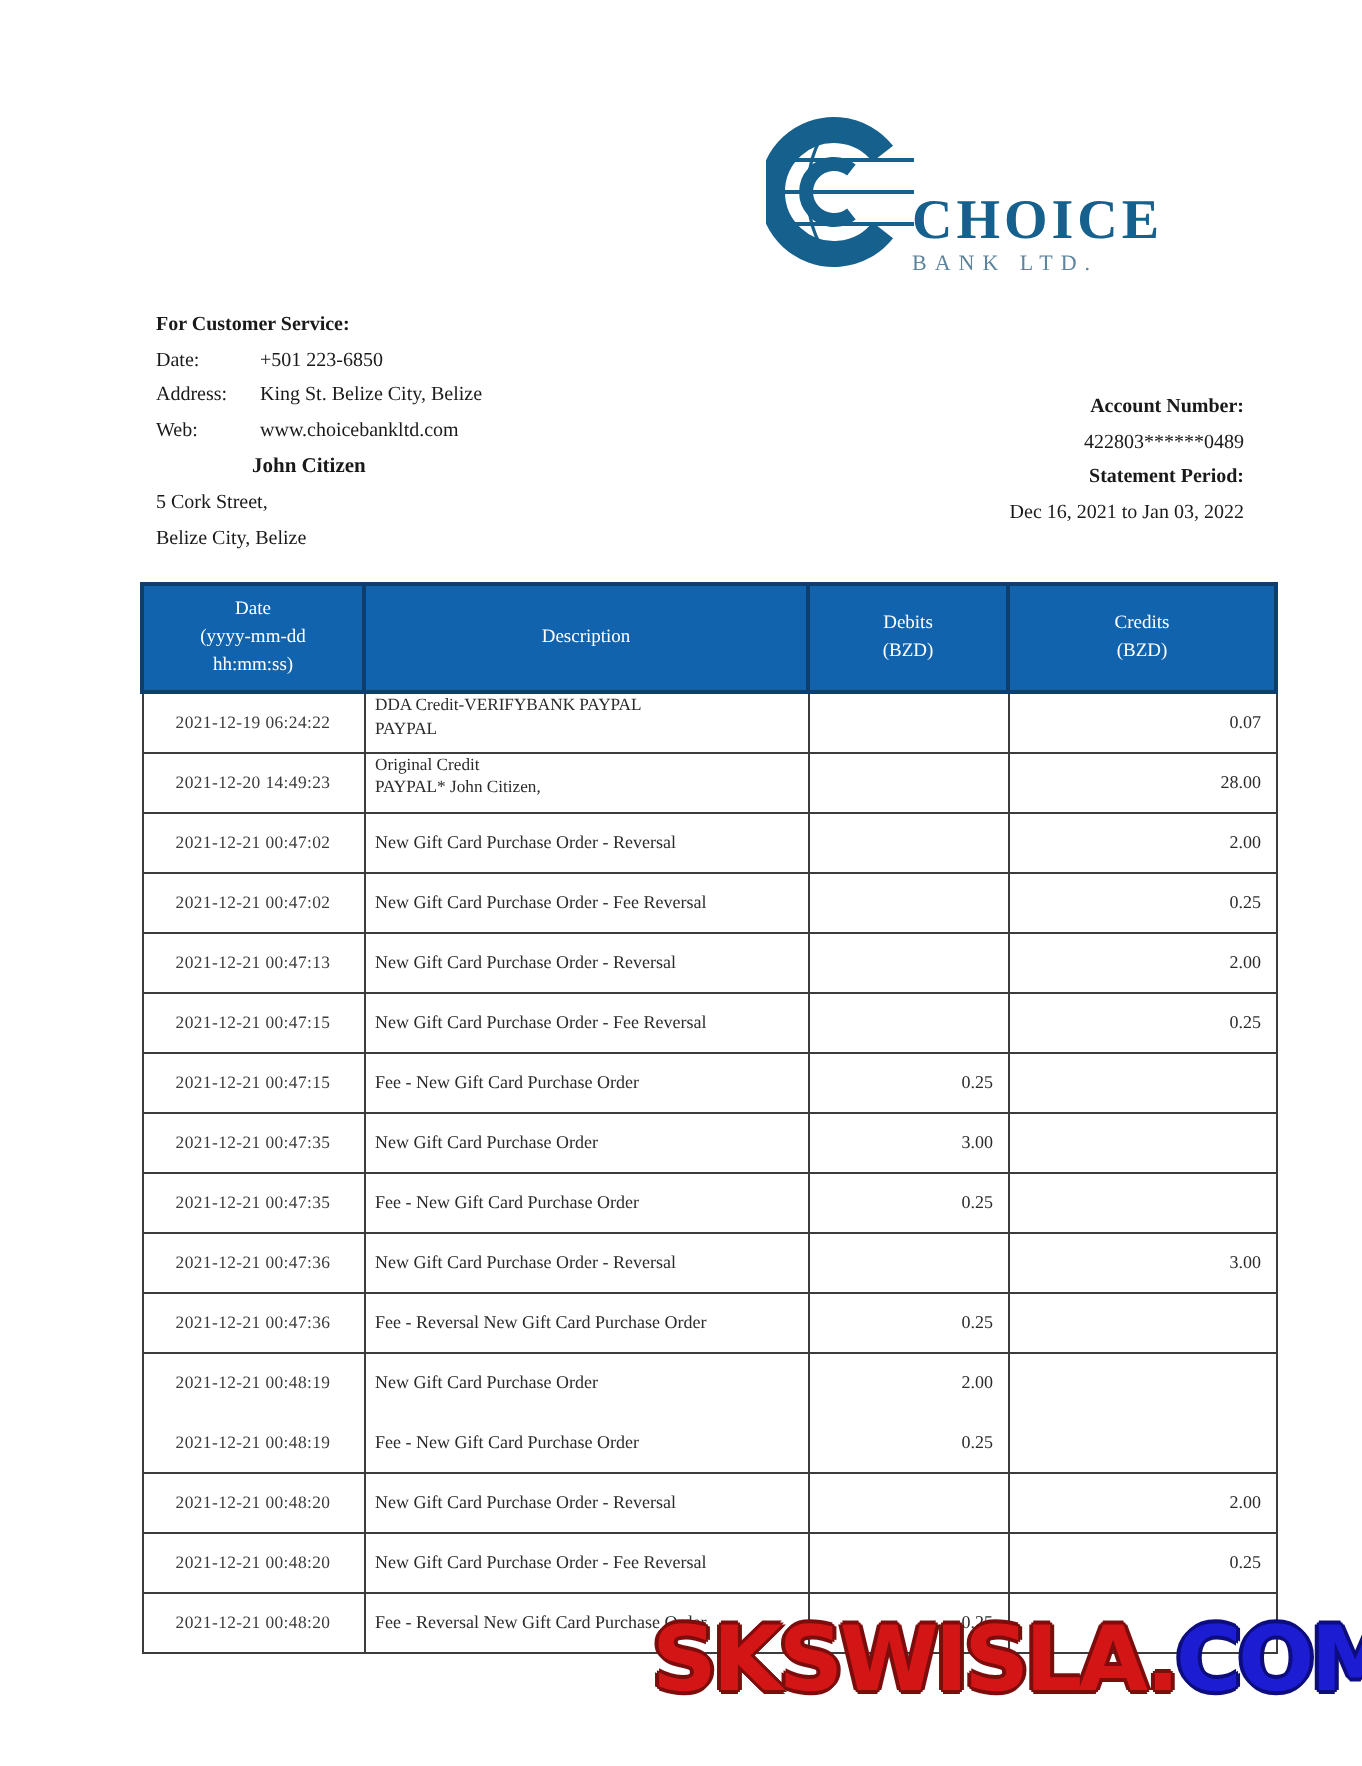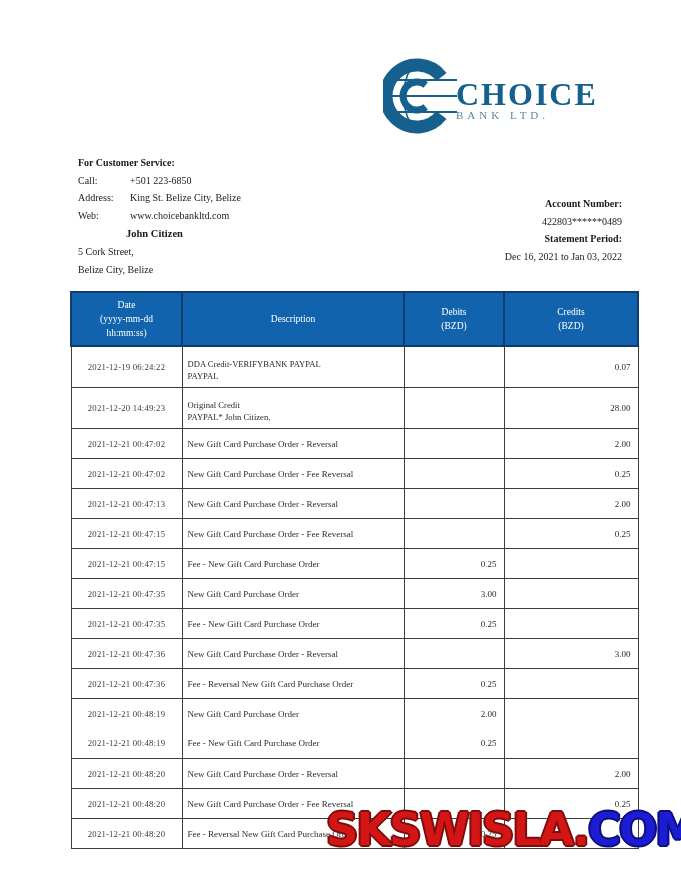--- a/index.html
+++ b/index.html
@@ -5,21 +5,21 @@
   html,body { margin:0; padding:0; background:#888; }
   .page {
     position:relative; width:681px; height:883px; margin:0 auto;
     background:#fff; overflow:hidden;
     font-family:"Liberation Serif", serif; color:#1a1a1a;
   }
   
   .logo { position:absolute; left:383px; top:50px; width:210px; height:92px; }
   .logo-globe { position:absolute; left:0; top:0; }
   .logo-text { position:absolute; left:73px; top:31px; }
-  .logo-brand { font-size:32px; letter-spacing:2px; font-weight:600; color:var(--logo-blue); line-height:26px; }
+  .logo-brand { font-size:28px; letter-spacing:2px; font-weight:600; color:var(--logo-blue); line-height:26px;margin-top:17px; }
   .logo-sub   { font-size:11px; letter-spacing:4px; color:var(--logo-sub); line-height:14px; margin-top:1px; }
   
   .cs-block { position:absolute; left:78px; top:154px; font-size:10px; line-height:17.5px; }
   .cs-heading { font-weight:bold; }
   .cs-row { display:flex; }
   .cs-label { width:52px; }
   .cust-name { font-weight:bold; font-size:10.5px; line-height:19px;margin-left:48px; }
   .acct-block { position:absolute; right:59px; top:175px; text-align:right; font-size:10px; line-height:17.5px;margin-top:20px; }
   .acct-label { font-weight:bold; }
   
@@ -38,21 +38,21 @@
     border:2px solid #0d3e6e; padding:0;
   }
   .stmt-table tbody td {
     border:1px solid #3c3c3c; height:28px; padding:0 5px;
     font-size:9px; color:#2b2b2b; vertical-align:middle; overflow:hidden;
   }
   .stmt-table tbody tr { height:30px; }
   .stmt-table td.c-date  { text-align:center; font-size:8.7px; color:#3a3a3a; letter-spacing:0.2px; }
   .stmt-table td.c-desc  { text-align:left; }
   .stmt-table td.c-debit, .stmt-table td.c-credit { text-align:right; padding-right:7px;font-family:Liberation Serif, serif; }
-  .stmt-table tr.two-line td.c-desc { vertical-align:top; padding-top:12px; }
+  .stmt-table tr.two-line td.c-desc { vertical-align:top; padding-top:0; }
   .stmt-table tr.two-line .desc1, .stmt-table tr.two-line .desc2 { font-size:8.6px; line-height:11.5px; }
   .stmt-table tr.merge-bottom td { border-bottom:none; }
   .stmt-table tr.merge-top td    { border-top:none; }
   
   .watermark {
     position:absolute; left:326px; top:804px; z-index:5;
     font-family:"DejaVu Sans", sans-serif; font-weight:bold;
     font-size:45px; letter-spacing:-2px; white-space:nowrap; line-height:52px;
   }
   .wm-red {
@@ -84,21 +84,21 @@
     </svg>
     <div class="logo-text">
       <div class="logo-brand">CHOICE</div>
       <div class="logo-sub">BANK LTD.</div>
     </div>
   </div>
 
   <div class="cs-block">
     <div class="cs-heading">For Customer Service:</div>
     <div class="cs-row">
-      <span class="cs-label">Call:</span>
+      <span class="cs-label">Date:</span>
       <span>+501 223-6850</span>
     </div>
     <div class="cs-row">
       <span class="cs-label">Address:</span>
       <span>King St. Belize City, Belize</span>
     </div>
     <div class="cs-row">
       <span class="cs-label">Web:</span>
       <span>www.choicebankltd.com</span>
     </div>

